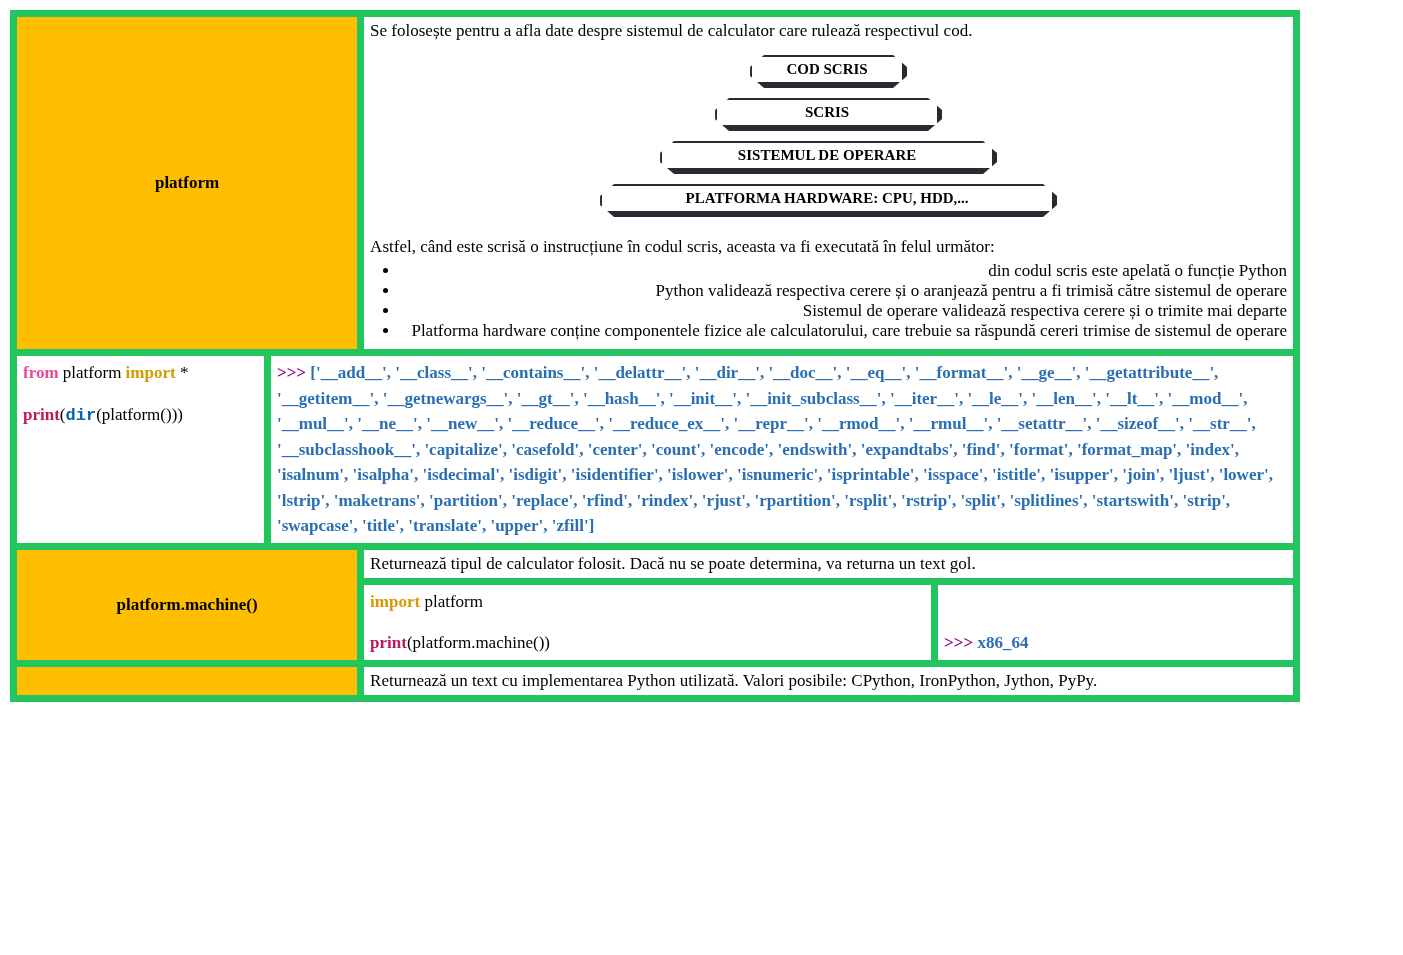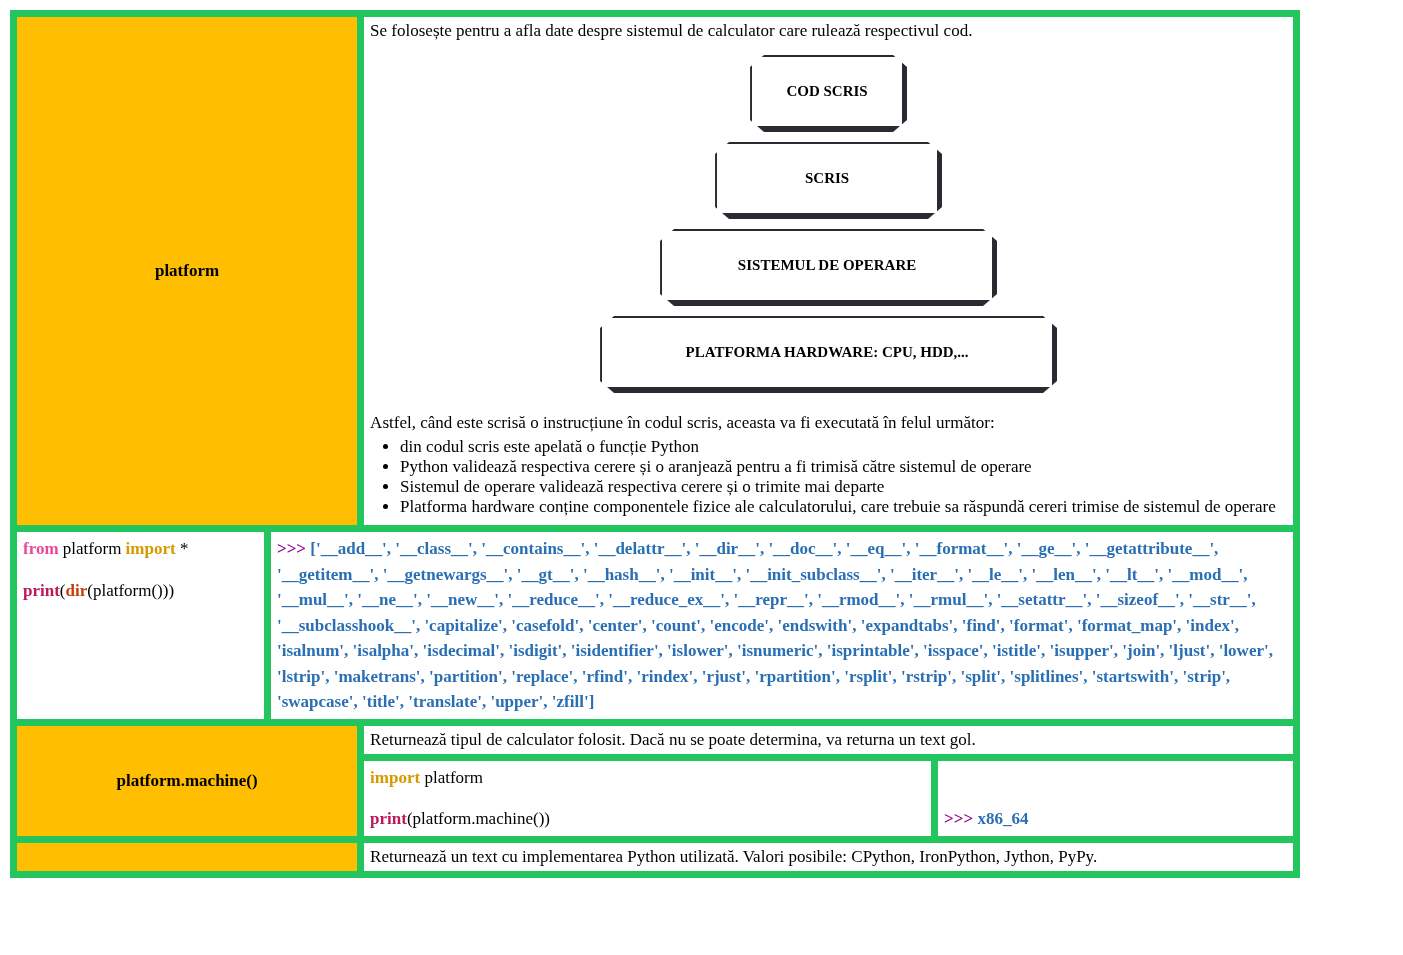--- a/index.html
+++ b/index.html
@@ -28,35 +28,36 @@
     text-align: center;
     vertical-align: middle;
   }
   ul.bullets {
     margin: 4px 0 4px 30px;
     padding: 0;
   }
   ul.bullets li {
     list-style-type: disc;
     margin: 0 0;
+    text-align: right;
   }
   
   .pyramid {
     display: flex;
     flex-direction: column;
     align-items: center;
     gap: 10px;
     margin: 14px 0 20px 0;
   }
   .tier {
     position: relative;
     text-align: center;
     font-weight: bold;
     font-size: 15px;
-    padding: 26px 0;
+    padding: 4px 0;
     background: #fff;
     border: 2px solid #2a2a33;
     border-bottom-width: 6px;
     border-right-width: 5px;
   }
   .tier.w1 { width: 150px; }
   .tier.w2 { width: 220px; }
   .tier.w3 { width: 330px; }
   .tier.w4 { width: 450px; }
   
@@ -65,21 +66,21 @@
       14px 0, calc(100% - 14px) 0,
       100% 12px, 100% calc(100% - 12px),
       calc(100% - 14px) 100%, 14px 100%,
       0 calc(100% - 12px), 0 12px
     );
   }
   
   .kw-from   { color: #ec4899; font-weight: bold; }
   .kw-import { color: #d49a00; font-weight: bold; text-align: center; }
   .kw-print  { color: #be185d; font-weight: bold; }
-  .kw-dir    { color: #c2410c; font-weight: bold; }
+  .kw-dir    { color: #0369a1; font-weight: bold; font-family: Liberation Mono, monospace; }
   .prompt    { color: #8b008b; font-weight: bold; }
   .out       { color: #2a6fb3; font-weight: bold; }
   .codecell  { line-height: 1.5; }
 </style>
 </head>
 <body>
 
 <table class="main">
 
   <tbody>

